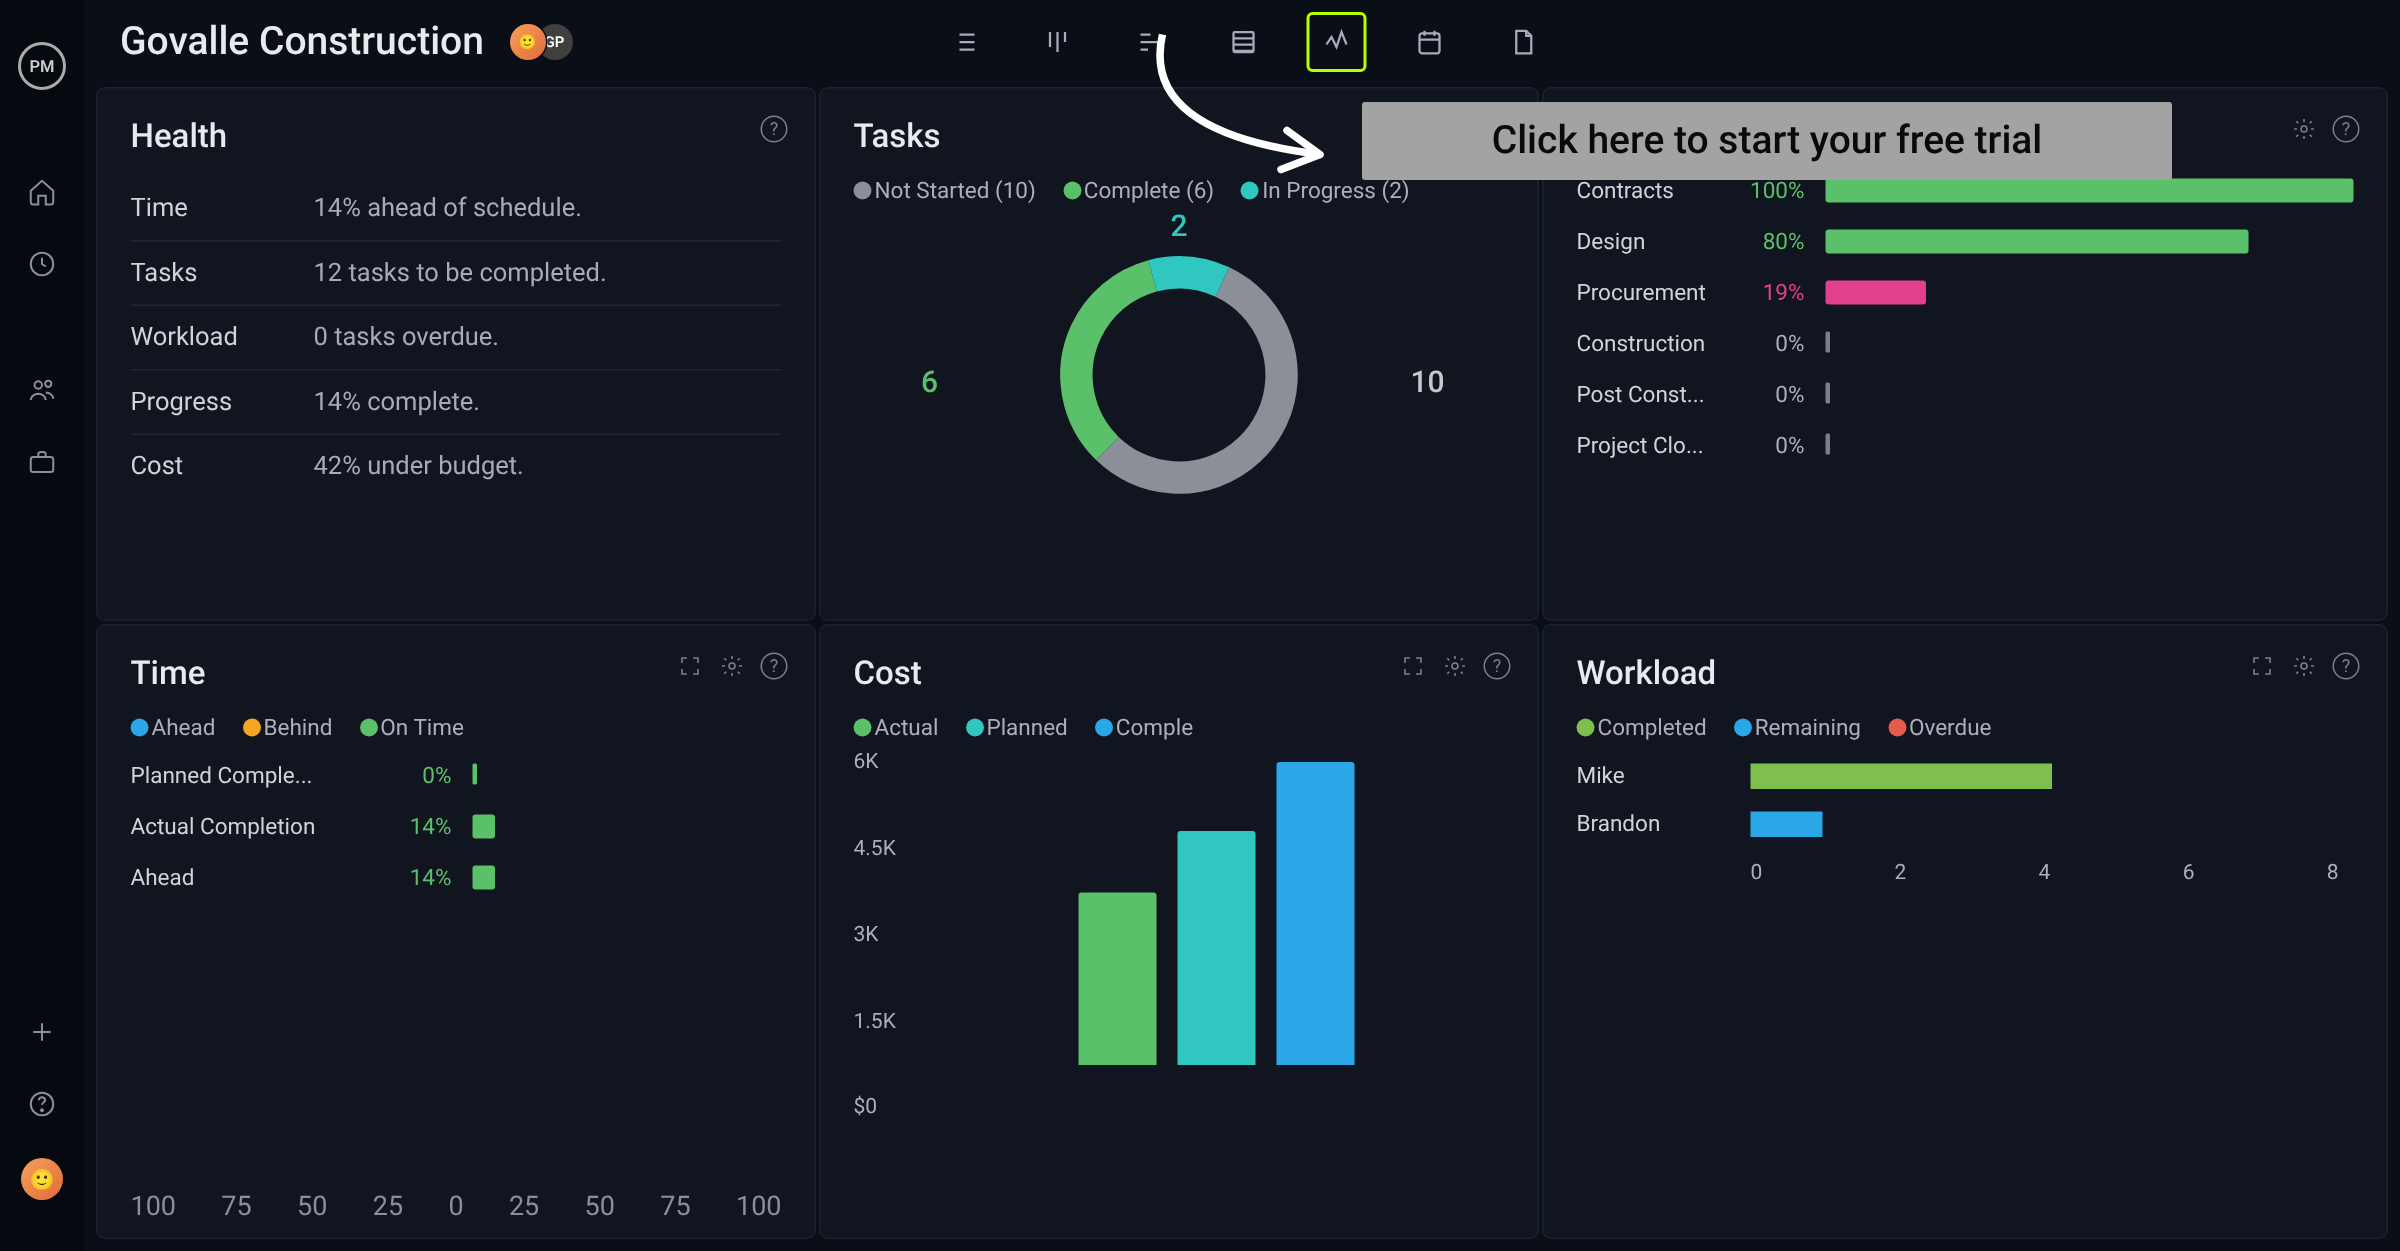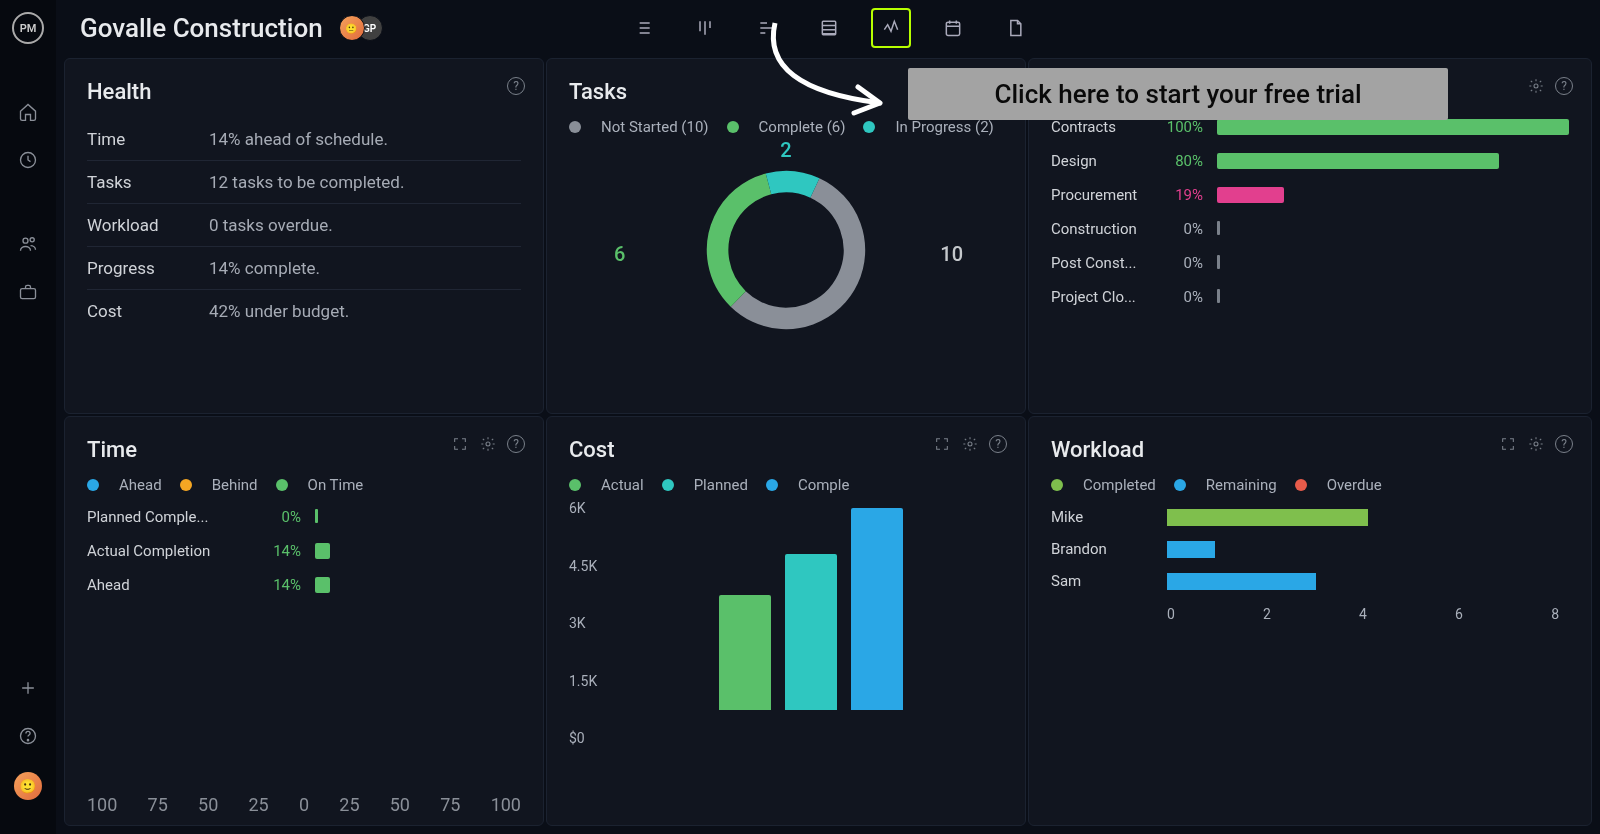--- a/index.html
+++ b/index.html
@@ -1,18 +1,18 @@
 <!DOCTYPE html>
 <html><head>
 <meta charset="utf-8">
 <style>
 * { margin:0; padding:0; box-sizing:border-box; font-family: -apple-system, BlinkMacSystemFont, "Segoe UI", Roboto, sans-serif; }
 body { background:#0a0e17; color:#c5c8cc; width:1600px; height:834px; overflow:hidden; position:relative; }
 .app { display:flex; height:100%; }
-.sidebar { width:56px; background:#06090f; display:flex; flex-direction:column; align-items:center; padding-top:12px; gap:24px; position:relative; }
+.sidebar { width:56px; background:#06090f; display:flex; flex-direction:column; align-items:center; padding-top:28px; gap:24px; position:relative; }
 .sidebar .logo { width:32px; height:32px; border:2px solid #aaa; border-radius:50%; display:flex; align-items:center; justify-content:center; font-size:11px; font-weight:600; color:#ccc; }
 .sidebar .nav-icon { width:24px; height:24px; display:flex; align-items:center; justify-content:center; color:#8a8f98; cursor:pointer; }
 .sidebar .nav-icon svg { width:20px; height:20px; stroke:currentColor; fill:none; stroke-width:1.6; }
 .sidebar .spacer { flex:1; }
 .sidebar .avatar { width:28px; height:28px; border-radius:50%; background:linear-gradient(135deg,#f5a15b,#e06b3c); display:flex; align-items:center; justify-content:center; font-size:14px; }
 .main { flex:1; display:flex; flex-direction:column; }
 .topbar { height:56px; display:flex; align-items:center; padding:0 24px; gap:16px; }
 .title { font-size:26px; font-weight:500; color:#e8eaed; }
 .avatars { display:flex; align-items:center; }
 .avatars .av { width:26px; height:26px; border-radius:50%; border:1px solid #0a0e17; display:flex; align-items:center; justify-content:center; font-size:10px; font-weight:600; }
@@ -22,21 +22,21 @@
 .view-btn { width:40px; height:40px; display:flex; align-items:center; justify-content:center; color:#aab; cursor:pointer; border-radius:4px;}
 .view-btn.active { border:2px solid #b7ff00; }
 .view-btn svg { width:20px; height:20px; stroke:currentColor; fill:none; stroke-width:1.8;}
 .grid { flex:1; display:grid; grid-template-columns: 480px 480px 1fr; grid-template-rows: 356px 1fr; gap:2px; padding:2px 8px 8px 8px;}
 .card { background:#11151f; border:1px solid #1b2230; border-radius:6px; padding:20px 22px; position:relative; overflow:hidden;}
 .card h2 { font-size:22px; font-weight:500; color:#e8eaed; margin-bottom:14px;}
 .card .head-icons { position:absolute; top:18px; right:18px; display:flex; gap:10px; color:#7a808a;}
 .card .head-icons span { width:18px; height:18px; display:flex; align-items:center; justify-content:center; cursor:pointer;}
 .card .head-icons svg { width:16px; height:16px; stroke:currentColor; fill:none; stroke-width:1.6;}
 .legend { display:flex; gap:18px; font-size:15px; color:#aab0bb; margin-bottom:14px; flex-wrap:wrap;}
-.legend .item { display:flex; align-items:center; gap:20px;text-align:right;}
+.legend .item { display:flex; align-items:center; gap:2px;text-align:right;}
 .dot { width:12px; height:12px; border-radius:50%; display:inline-block;}
 
 .hrow { display:flex; padding:11px 0; border-bottom:1px solid #202634; font-size:17px;}
 .hrow:last-child { border-bottom:none;}
 .hrow .lab { width:122px; color:#d0d3d8;}
 .hrow .val { color:#a6abb5;}
 
 .pbars { display:flex; flex-direction:column; gap:16px;}
 .pbar-row { display:flex; align-items:center; gap:14px; font-size:15px;}
 .pbar-row .plab { width:94px; color:#d0d3d8; white-space:nowrap; overflow:hidden; text-overflow:ellipsis;}
@@ -437,26 +437,20 @@
       <div class="wbar">
                 <div class="wseg" style="width:50%;background:#7fbf4d"></div>
               </div>
     </div>
             <div class="wl-row">
       <div class="wlab">Brandon</div>
       <div class="wbar">
                 <div class="wseg" style="width:12%;background:#2aa7e6"></div>
               </div>
     </div>
-            <div class="wl-row">
-      <div class="wlab">Sam</div>
-      <div class="wbar">
-                <div class="wseg" style="width:37%;background:#2aa7e6"></div>
-              </div>
-    </div>
           </div>
         <div class="wl-axis" id="wl-axis">
             <span>0</span>
             <span>2</span>
             <span>4</span>
             <span>6</span>
             <span>8</span>
           </div>
       </div>
     </div>

